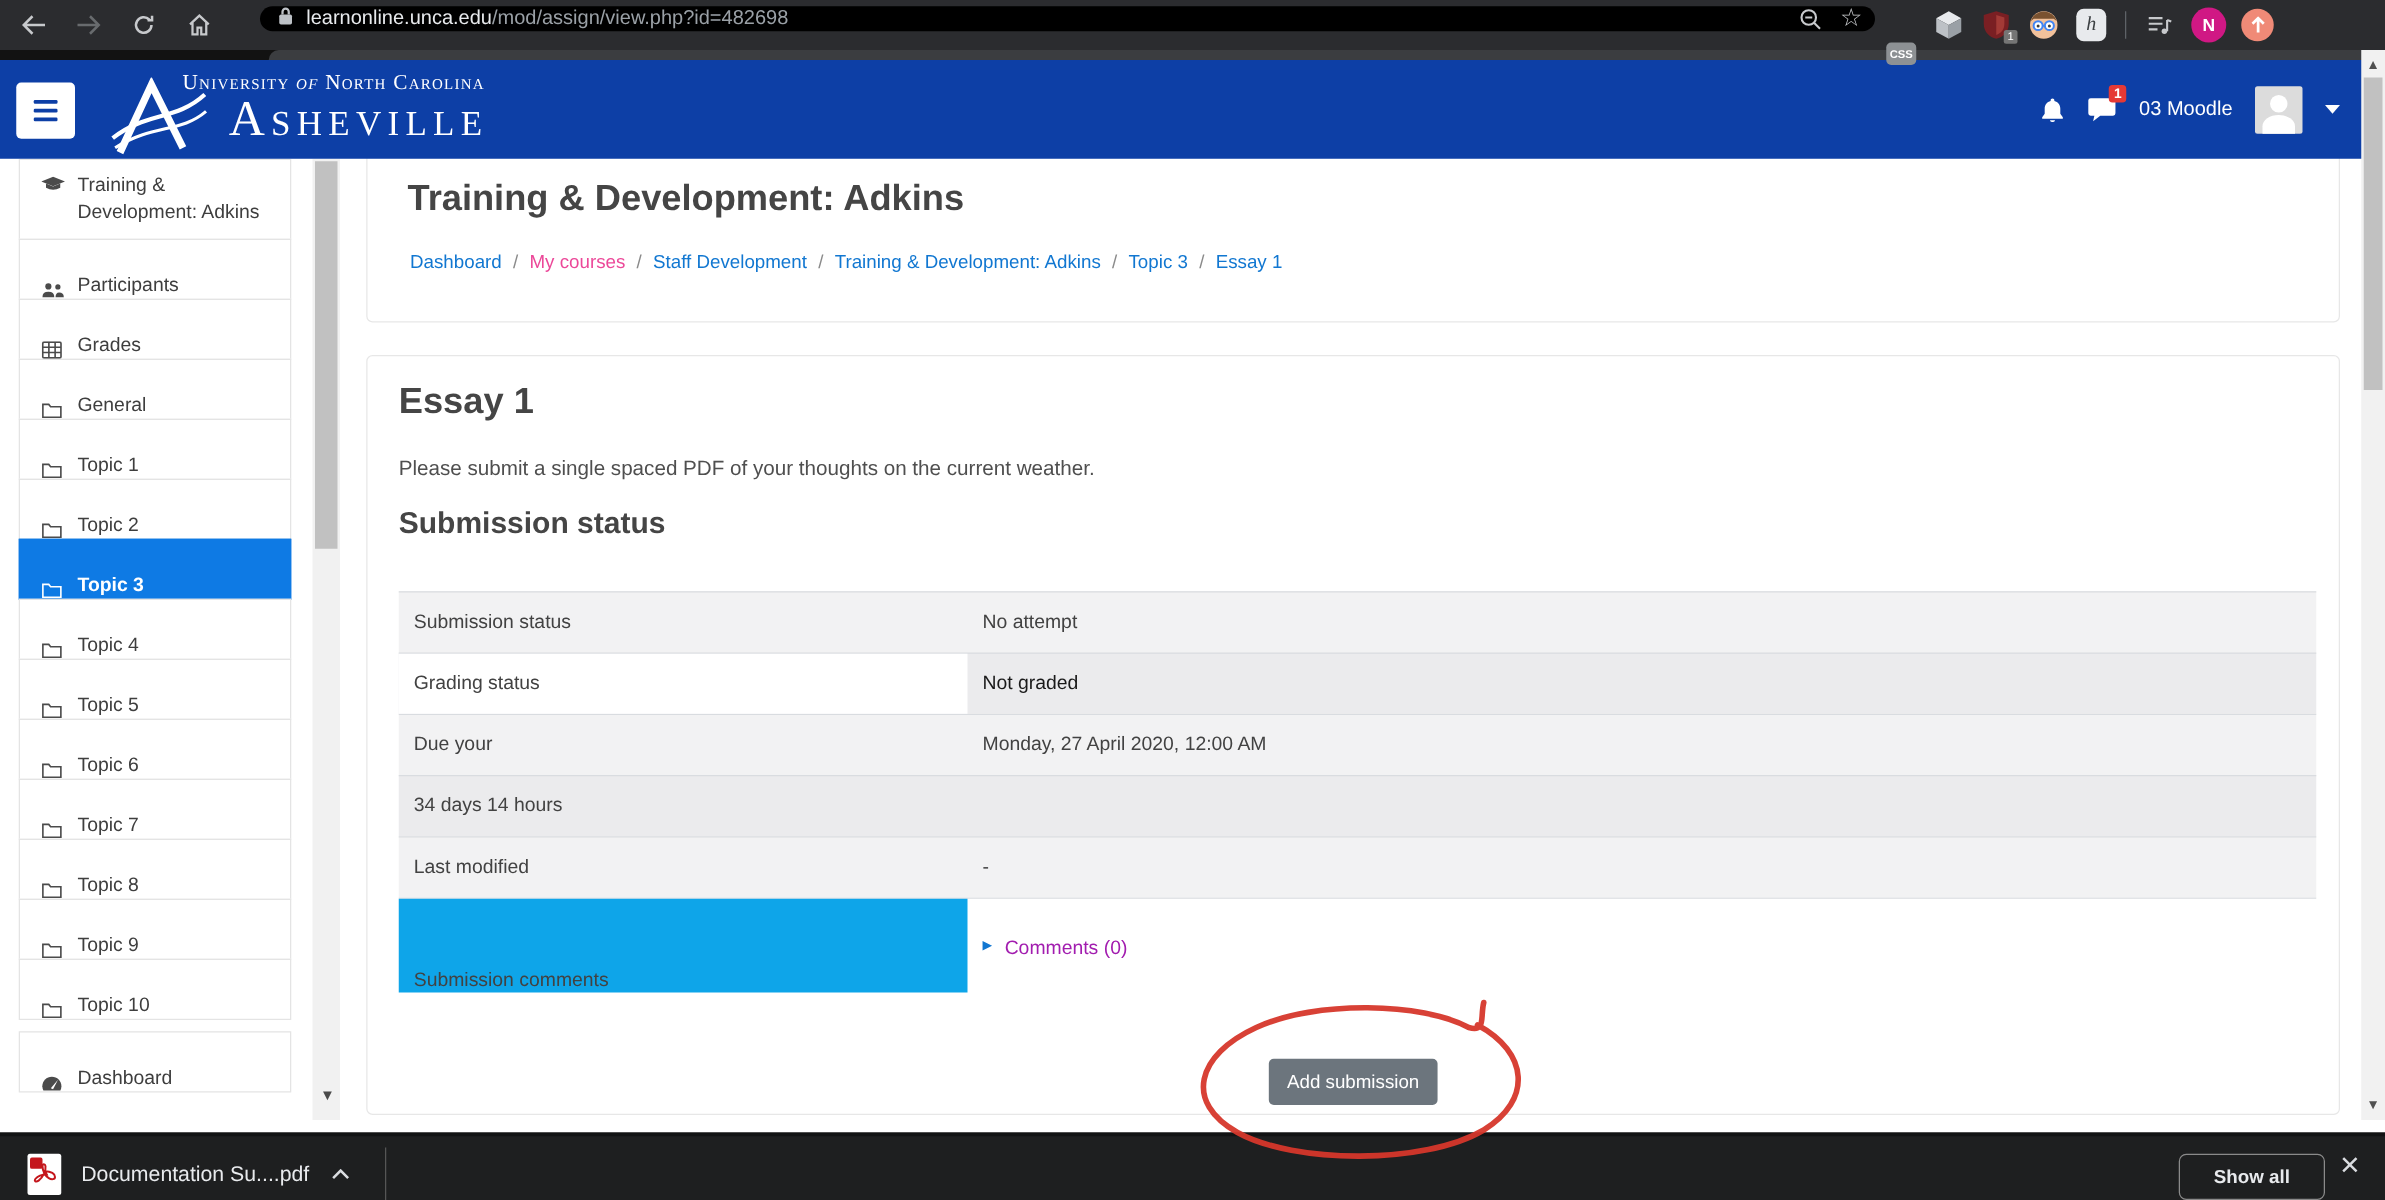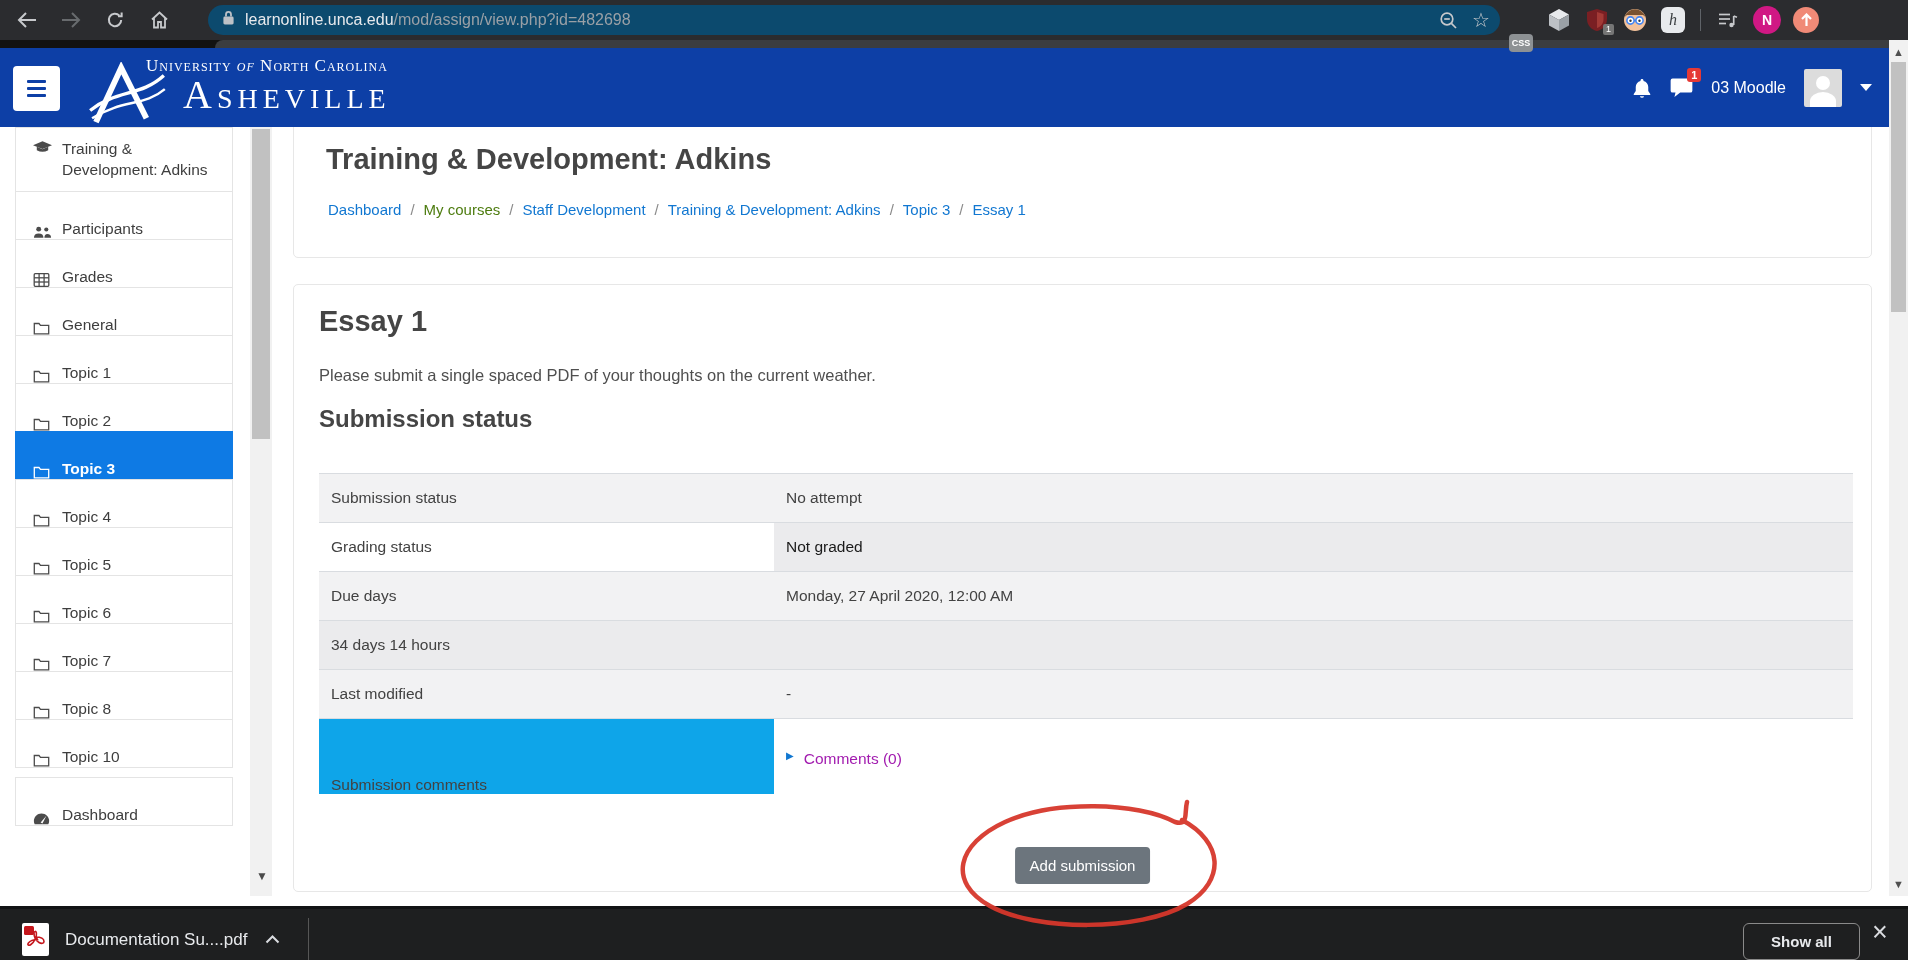--- a/index.html
+++ b/index.html
@@ -4,22 +4,22 @@
 <style>
   * { margin:0; padding:0; box-sizing:border-box; }
   html,body { width:1908px; height:960px; overflow:hidden; background:#fff;
               font-family:"Liberation Sans", sans-serif; }
 
   
   #browser-bar { position:absolute; left:0; top:0; width:1908px; height:40px;
                  background:#2b2c2f; display:flex; align-items:center; z-index:5; }
   .nav-ic { width:34px; height:34px; display:flex; align-items:center; justify-content:center;
             margin-left:10px; border-radius:50%; }
-  #omnibox { position:absolute; left:208px; top:5px; width:1292px; height:30px;
-             background:#0c4a6e; border-radius:15px; display:flex; align-items:center;
+  #omnibox { position:absolute; left:208px; top:5px; width:1292px; height:20px;
+             background:#000000; border-radius:15px; display:flex; align-items:center;
              padding:0 10px 0 14px; }
   #omnibox .url { font-size:16px; margin-left:10px; white-space:nowrap; }
   #omnibox .host { color:#e8eaed; }
   #omnibox .path { color:#9aa0a6; }
   #omnibox .spacer { flex:1; }
   .omni-ic { margin-left:14px; display:flex; align-items:center; }
   .star { color:#c7c9cc; font-size:20px; line-height:20px; }
   #ext-row { position:absolute; left:1508px; top:0; height:40px; display:flex;
              align-items:center; gap:12px; }
   .ext { width:26px; height:26px; display:flex; align-items:center; justify-content:center; position:relative; }
@@ -88,21 +88,21 @@
 
   
   #content { position:absolute; left:280px; top:127px; width:1609px; height:769px; background:#fff; }
   .card { position:absolute; left:13px; width:1579px; background:#fff;
           border:1px solid #e7e7e7; border-radius:5px; }
   #card-breadcrumb { top:-9px; height:140px; }
   #course-title { position:absolute; left:32px; top:24px; font-size:29px; color:#454545; }
   #breadcrumb { position:absolute; left:34px; top:82px; display:flex; font-size:15px; }
   .crumb { display:flex; }
   .crumb-link { color:#1177d1; text-decoration:none; cursor:pointer; }
-  .crumb.plain .crumb-link { color:#4d7c0f; cursor:default; }
+  .crumb.plain .crumb-link { color:#ec4899; cursor:default; }
   .crumb-sep { color:#8a8a8a; margin:0 9px; }
   .crumb:last-child .crumb-sep { display:none; }
 
   #card-assignment { top:157px; height:608px; }
   #assign-title { position:absolute; left:25px; top:20px; font-size:29px; color:#454545; }
   #assign-desc { position:absolute; left:25px; top:81px; font-size:16.5px; color:#4f4f4f; }
   #submission-heading { position:absolute; left:25px; top:120px; font-size:24px; color:#454545; }
 
   #status-table { position:absolute; left:25px; top:188px; width:1534px; }
   .status-row { display:flex; height:49px; border-top:1px solid #d9dce0; }
@@ -400,20 +400,28 @@
 
       <div class="side-item">
         <span class="side-icon">
           <svg width="17" height="13" viewBox="0 0 16 13" fill="none" stroke="currentColor" stroke-width="1.3">
             <path d="M0.8 11.8 V1.5 H5.5 L7 3.4 H15.2 V11.8 Z"></path>
           </svg>
         </span>
         <span class="side-label">Topic 8</span>
       </div>
 
+      <div class="side-item">
+        <span class="side-icon">
+          <svg width="17" height="13" viewBox="0 0 16 13" fill="none" stroke="currentColor" stroke-width="1.3">
+            <path d="M0.8 11.8 V1.5 H5.5 L7 3.4 H15.2 V11.8 Z"></path>
+          </svg>
+        </span>
+        <span class="side-label">Topic 9</span>
+      </div>
 
       <div class="side-item">
         <span class="side-icon">
           <svg width="17" height="13" viewBox="0 0 16 13" fill="none" stroke="currentColor" stroke-width="1.3">
             <path d="M0.8 11.8 V1.5 H5.5 L7 3.4 H15.2 V11.8 Z"></path>
           </svg>
         </span>
         <span class="side-label">Topic 10</span>
       </div>
 
@@ -491,21 +499,21 @@
           <div class="cell-label">
             <span>Grading status</span>
           </div>
           <div class="cell-value">
             <span class="cell-value-text">Not graded</span>
           </div>
         </div>
 
         <div class="status-row">
           <div class="cell-label">
-            <span>Due days</span>
+            <span>Due your</span>
           </div>
           <div class="cell-value">
             <span class="cell-value-text">Monday, 27 April 2020, 12:00 AM</span>
           </div>
         </div>
 
         <div class="status-row">
           <div class="cell-value">
             <span class="cell-value-text">34 days 14 hours</span>
           </div>

